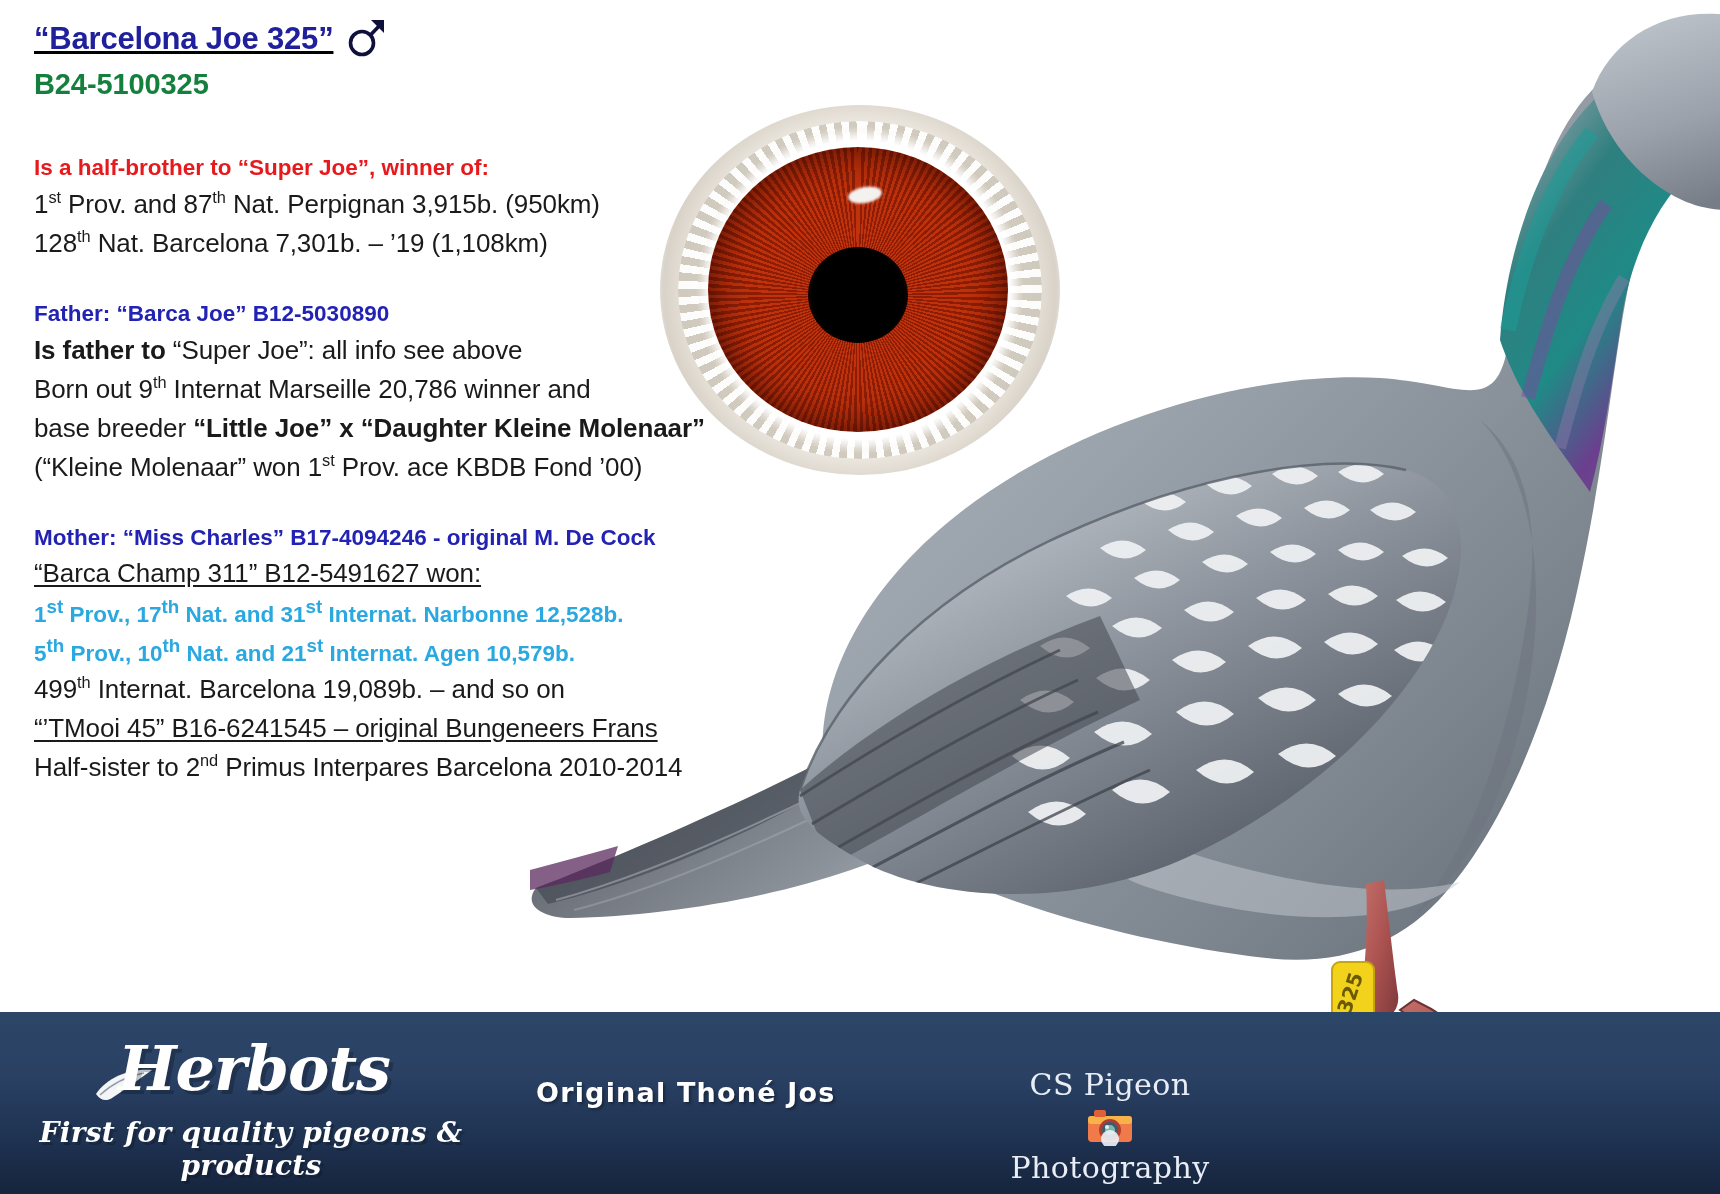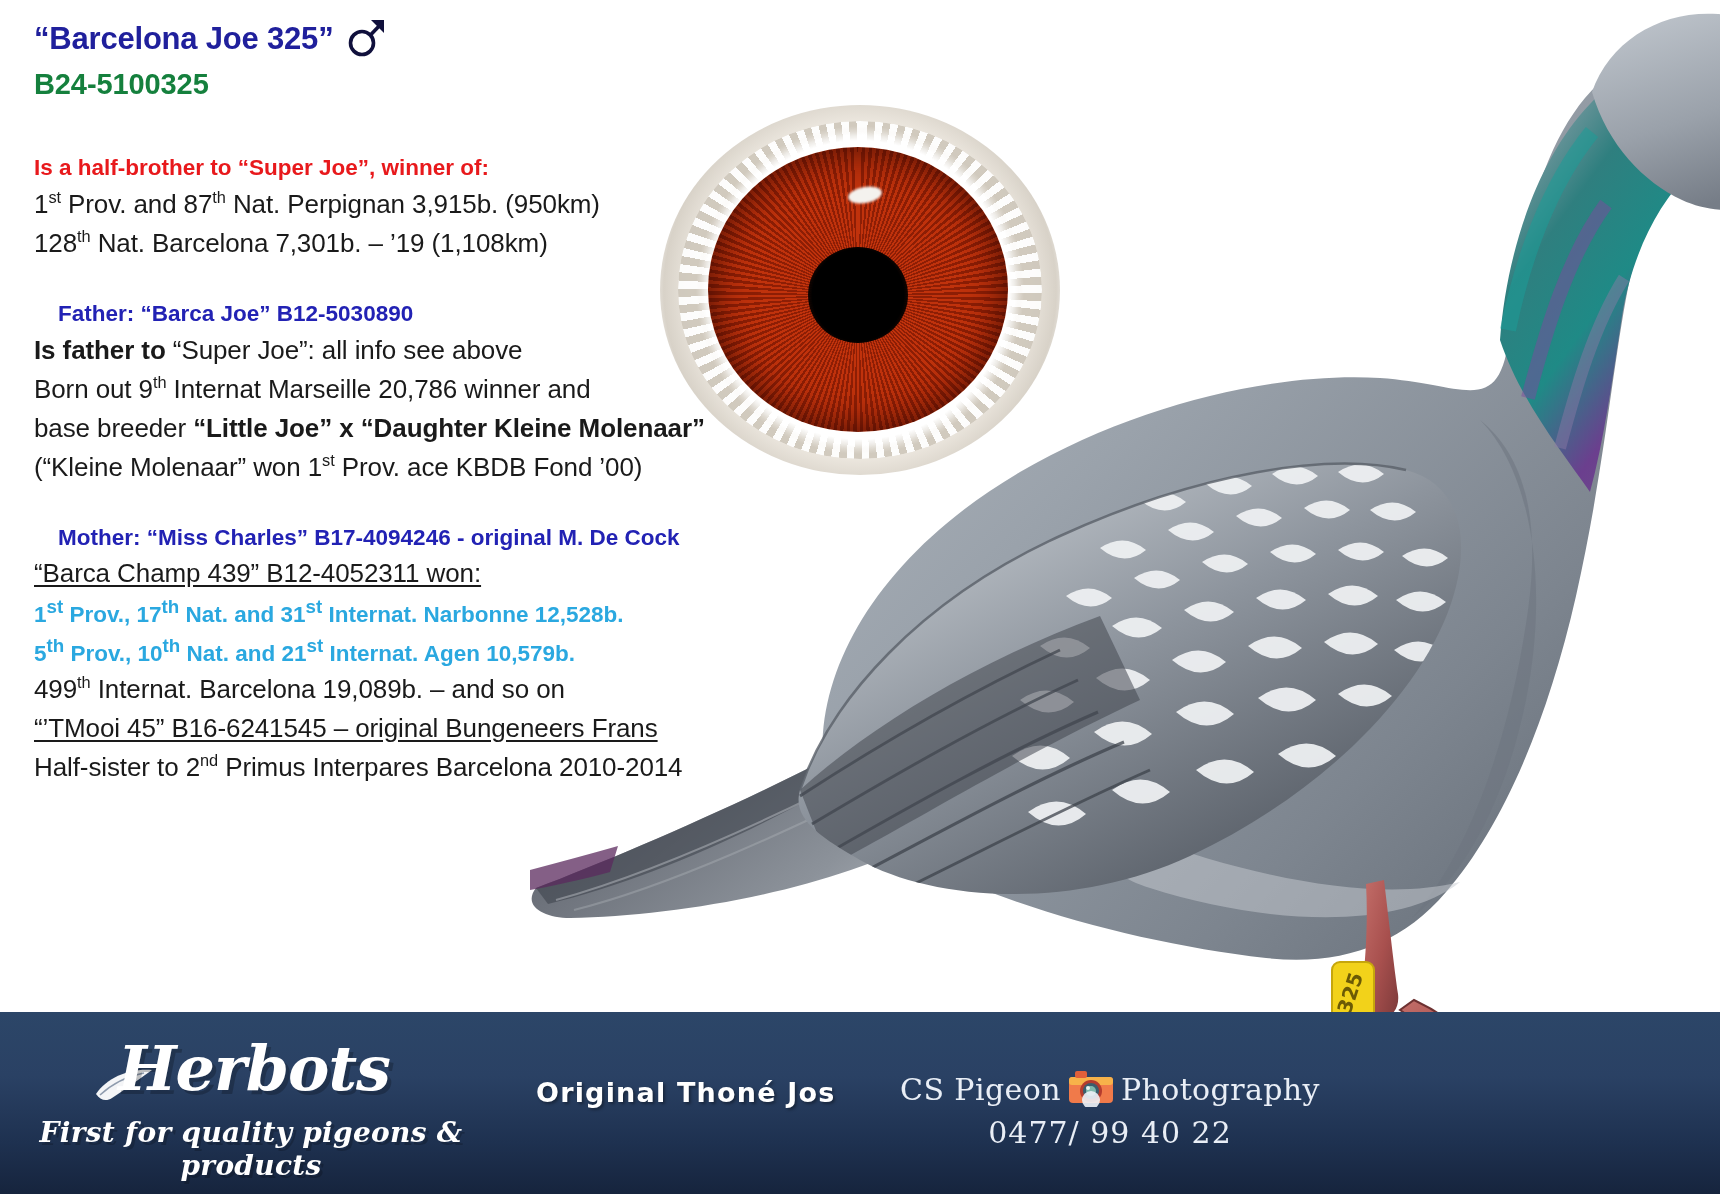--- a/index.html
+++ b/index.html
@@ -34,20 +34,21 @@
     font-weight: bold;
     color: #20209c;
     line-height: 1.32;
     letter-spacing: -0.2px;
     white-space: nowrap;
   }
   .title-row {
     display: flex;
     align-items: flex-end;
     gap: 14px;
+    text-decoration: underline;
   }
   .male-sym {
     display: inline-block;
     width: 40px;
     height: 42px;
     position: relative;
     top: -2px;
   }
   .ring-id {
     font-size: 29px;
@@ -79,21 +80,20 @@
     color: #e8191c;
     line-height: 1.50;
     white-space: nowrap;
   }
   .hd-blue {
     font-size: 22.5px;
     font-weight: bold;
     color: #2222b4;
     line-height: 1.50;
     white-space: nowrap;
-    margin-left: 24px;
   }
   .ln-cyan {
     font-size: 22.5px;
     font-weight: bold;
     color: #2aa8e0;
     line-height: 1.50;
     white-space: nowrap;
   }
   .b { font-weight: bold; }
   .u { text-decoration: underline; text-underline-offset: 3px; }
@@ -234,23 +234,24 @@
     width: 420px;
     text-align: center;
   }
   .credit-line {
     font-family: "DejaVu Serif", serif;
     font-size: 30px;
     color: #e9eef6;
     white-space: nowrap;
     letter-spacing: 0.4px;
     display: flex;
-    align-items: flex-end;
+    align-items: center;
     justify-content: center;
     gap: 4px;
+    flex-direction: column;
   }
   .credit-phone {
     font-family: "DejaVu Serif", serif;
     font-size: 30px;
     color: #e9eef6;
     letter-spacing: 1px;
     margin-top: 8px;
     text-align: center;
   }
   #camera-icon { width: 52px; height: 40px; }
@@ -290,21 +291,21 @@
       <div class="ln"><span class="b">Is father to</span> “Super Joe”: all info see above</div>
       <div class="ln">Born out 9<sup>th</sup> Internat Marseille 20,786 winner and</div>
       <div class="ln">base breeder <span class="b">“Little Joe” x “Daughter Kleine Molenaar”</span></div>
       <div class="ln">(“Kleine Molenaar” won 1<sup>st</sup> Prov. ace KBDB Fond ’00)</div>
     </div>
 
     <div class="gap-md"></div>
 
     <div class="block">
       <div class="hd-blue">Mother: “Miss Charles” B17-4094246 - original M. De Cock</div>
-      <div class="ln u">“Barca Champ 439” B12-4052311 won:</div>
+      <div class="ln u">“Barca Champ 311” B12-5491627 won:</div>
       <div class="ln-cyan">1<sup>st</sup> Prov., 17<sup>th</sup> Nat. and 31<sup>st</sup> Internat. Narbonne 12,528b.</div>
       <div class="ln-cyan">5<sup>th</sup> Prov., 10<sup>th</sup> Nat. and 21<sup>st</sup> Internat. Agen 10,579b.</div>
       <div class="ln">499<sup>th</sup> Internat. Barcelona 19,089b. – and so on</div>
       <div class="ln u">“’TMooi 45” B16-6241545 – original Bungeneers Frans</div>
       <div class="ln">Half-sister to 2<sup>nd</sup> Primus Interpares Barcelona 2010-2014</div>
     </div>
 
   </div>
 
   <div id="eye-wrap">

